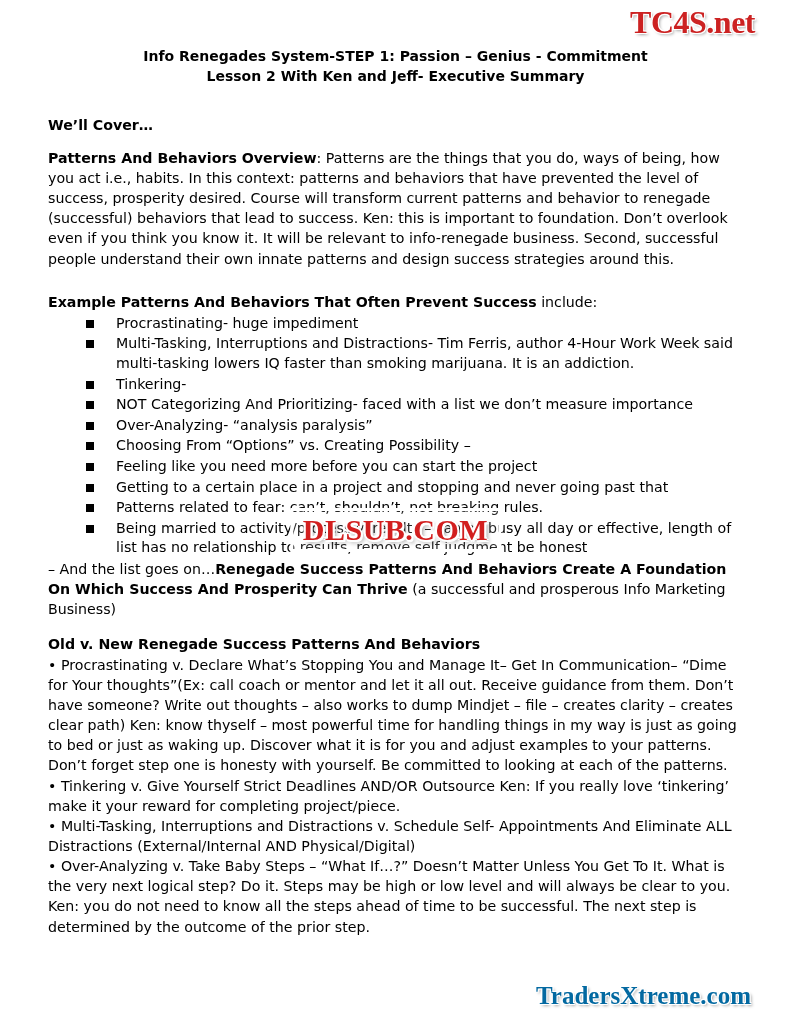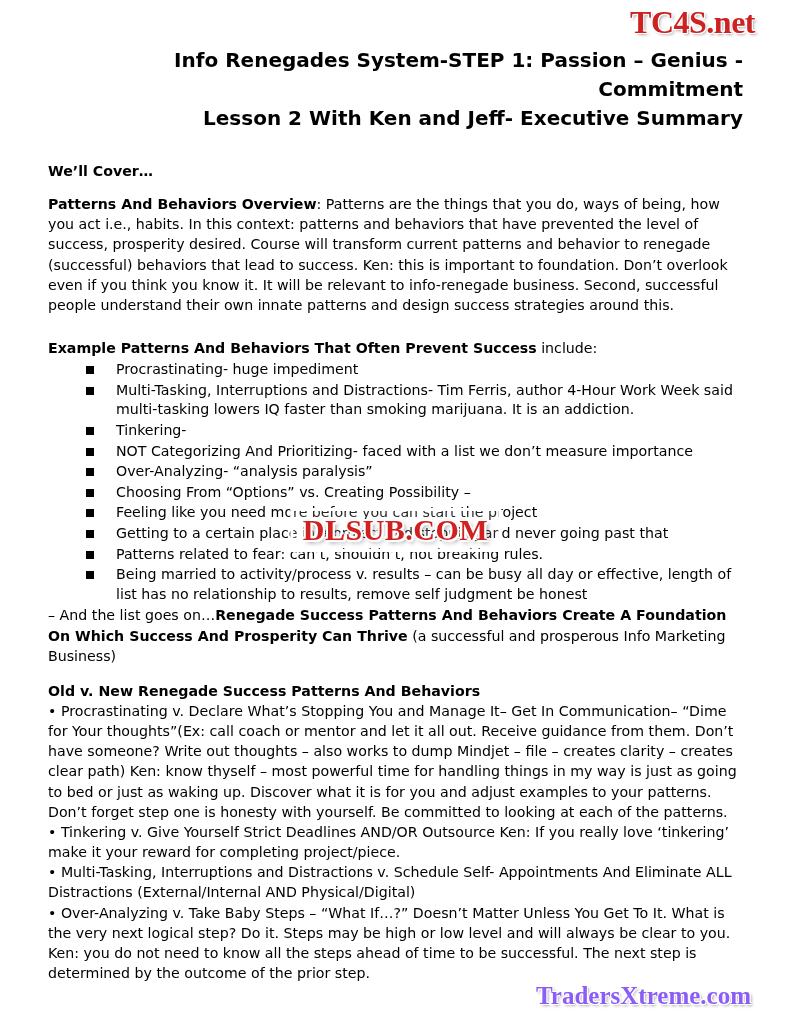--- a/index.html
+++ b/index.html
@@ -38,21 +38,21 @@
       -1px 1px 0 #ffffff,
       2px 2px 3px rgba(0,0,0,0.35);
   }
   .wm-bottom {
     position: absolute;
     bottom: 14px;
     right: 40px;
     font-family: "Liberation Serif", serif;
     font-size: 25px;
     font-weight: bold;
-    color: #8b5cf6;
+    color: #0369a1;
     text-shadow:
       1px 1px 0 #ffffff,
       -1px -1px 0 #ffffff,
       1px -1px 0 #ffffff,
       -1px 1px 0 #ffffff,
       2px 2px 3px rgba(0,0,0,0.35);
   }
   .wm-center {
     position: absolute;
     top: 508px;
@@ -71,23 +71,23 @@
       -2px 0 0 #ffffff,
       0 2px 0 #ffffff,
       0 -2px 0 #ffffff,
       2px 2px 0 #ffffff,
       -2px -2px 0 #ffffff,
       3px 3px 4px rgba(0,0,0,0.4);
     white-space: nowrap;
     z-index: 5;
   }
   .title-block {
-    text-align: right;
+    text-align: center;
     padding-top: 46px;
-    font-size: 20px;
+    font-size: 14px;
     font-weight: bold;
     line-height: 1.45;
   }
   .content {
     margin-top: 28px;
     font-size: 14.2px;
     line-height: 1.42;
   }
   .heading {
     font-weight: bold;

